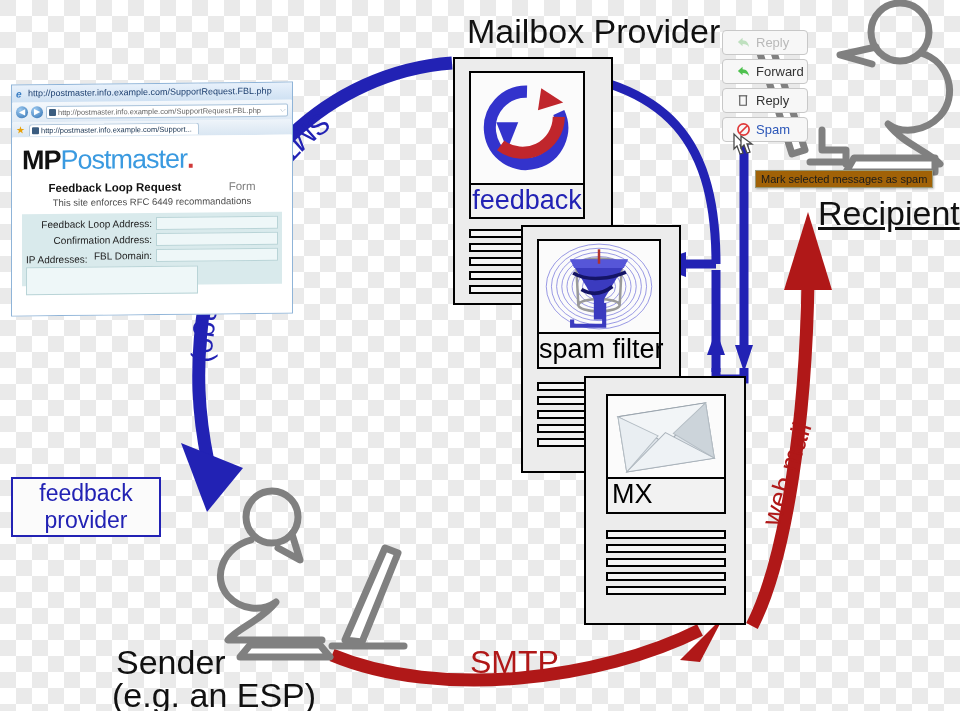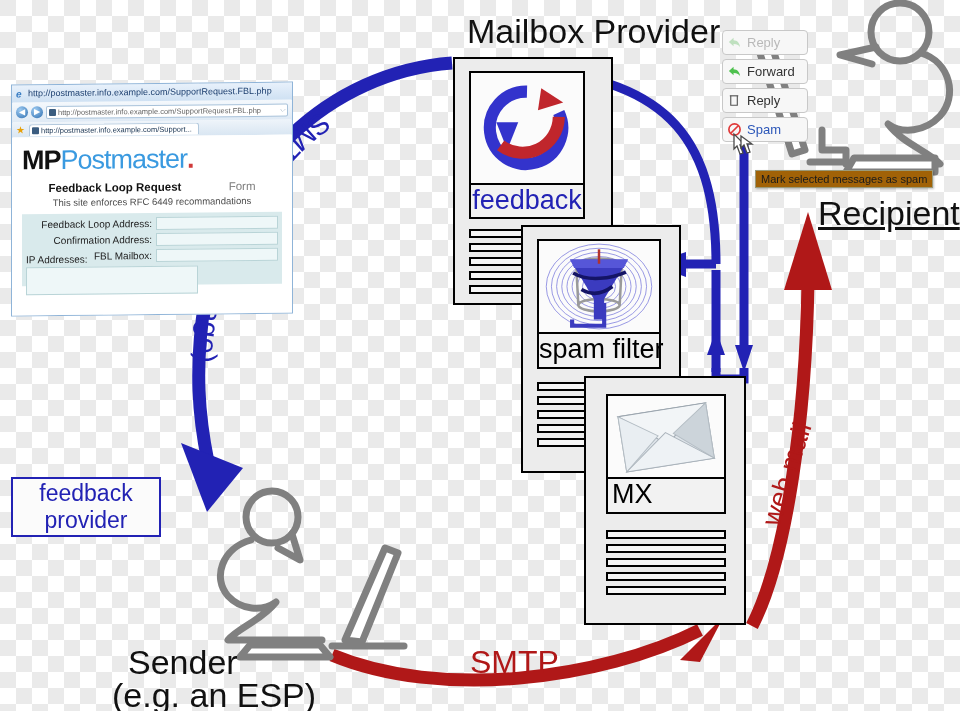--- a/index.html
+++ b/index.html
@@ -97,21 +97,21 @@
   #browser .flabel{font-size:10px;color:#222;white-space:nowrap;}
   #browser .finput{width:120px;height:11px;background:#eef7f8;border:1px solid #b9d4d7;}
   #browser .ipwrap{position:absolute;left:4px;top:40px;}
   #browser .iplabel{font-size:10px;color:#222;}
   #browser .ipbox{margin-top:2px;width:170px;height:26px;background:#eef7f8;border:1px solid #b9d4d7;}
 
   
   #mailbtns{position:absolute;left:722px;top:30px;width:86px;}
   .mailbtn{
     height:25px;margin-bottom:4px;background:#f7f7f7;border:1px solid #c8c8c8;border-radius:4px;
-    display:flex;align-items:center;gap:5px;padding-left:4px;box-sizing:border-box;
+    display:flex;align-items:center;gap:5px;padding-left:13px;box-sizing:border-box;
     font-size:13px;color:#333;white-space:nowrap;
   }
   .mailbtn.disabled{color:#b9b9b9;}
   .mailbtn.spam{color:#2b56b8;}
   .ic{width:15px;height:15px;flex:none;}
   #tooltip{
     position:absolute;left:755px;top:170px;background:#a16207;border:1px solid #9a9a7a;
     font-size:11px;color:#1a1a1a;padding:2px 5px;white-space:nowrap;
     box-shadow:1px 1px 2px rgba(0,0,0,.25);
   }
@@ -193,21 +193,21 @@
     <div class="fields">
       <div class="frow">
         <span class="flabel">Feedback Loop Address:</span>
         <span class="finput"></span>
       </div>
       <div class="frow">
         <span class="flabel">Confirmation Address:</span>
         <span class="finput"></span>
       </div>
       <div class="frow">
-        <span class="flabel">FBL Mailbox:</span>
+        <span class="flabel">FBL Domain:</span>
         <span class="finput"></span>
       </div>
       <div class="ipwrap">
         <div class="iplabel">IP Addresses:</div>
         <div class="ipbox"></div>
       </div>
     </div>
   </div>
 </div>
 
@@ -369,21 +369,21 @@
 </div>
 
 <svg style="position:absolute;left:729px;top:132px;" width="28" height="30" viewBox="0 0 28 30">
   <path d="M5 2 L5 17 L8 14 L11 22 L14 21 L11 13 L16 13 Z" fill="#ffffff" stroke="#4a4a4a" stroke-width="1.3"></path>
   <path d="M12 4 L12 16 L15 13 L18 21 L21 20 L18 12 L23 12 Z" fill="#ffffff" stroke="#4a4a4a" stroke-width="1.3"></path>
 </svg>
 
 <div id="tooltip">Mark selected messages as spam</div>
 
 <div class="bigtitle" style="left:818px;top:194px;text-decoration:underline;">Recipient</div>
-<div class="bigtitle" style="left:128px;top:643px;">
+<div class="bigtitle" style="left:116px;top:643px;">
   <span>Sender</span>
 </div>
 <div class="bigtitle" style="left:112px;top:676px;">
   <span>(e.g. an ESP)</span>
 </div>
 
 <div class="bigtitle" style="left:470px;top:644px;color:#b01818;font-size:32px;">SMTP</div>
 
 <div class="bigtitle" style="left:756px;top:520px;color:#b01818;font-size:27px;transform:rotate(-72deg);transform-origin:left top;">web mail</div>
 

